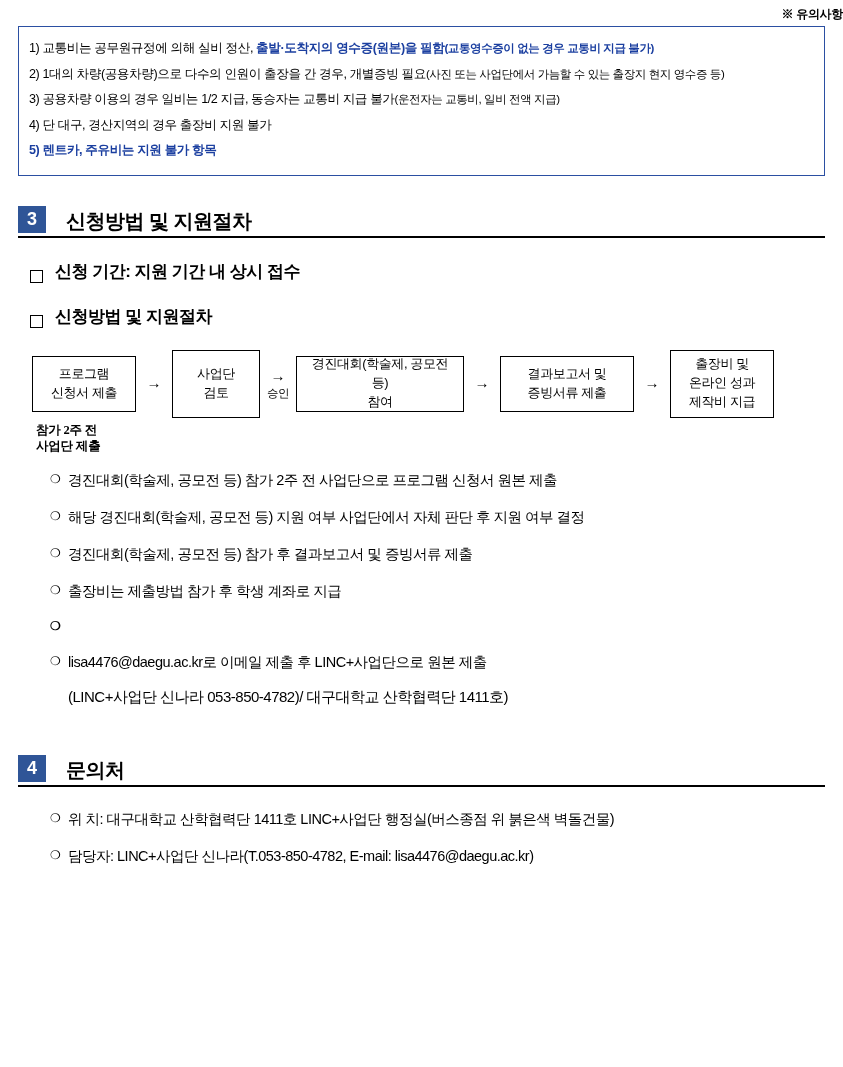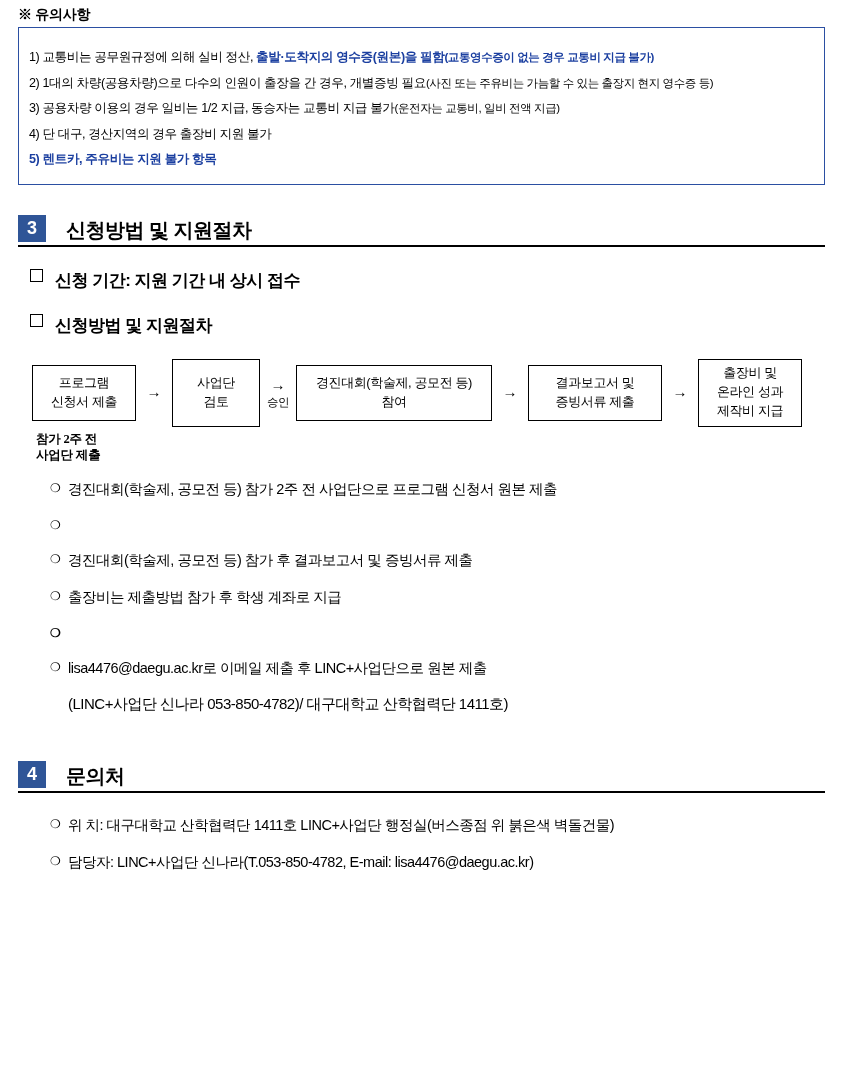--- a/index.html
+++ b/index.html
@@ -16,29 +16,30 @@
   }
   .page {
     position: relative;
     width: 843px;
     padding: 0;
     box-sizing: border-box;
   }
 
   
   .notice-head {
-    font-size: 14px;
+    font-size: 12px;
     font-weight: bold;
     margin: 6px 0 3px 18px;
     letter-spacing: -0.3px;
+    text-align: right;
   }
   .notice-box {
     margin: 0 18px 0 18px;
     border: 1px solid #2b4fa2;
-    padding: 20px 10px 10px 10px;
+    padding: 12px 10px 10px 10px;
     box-sizing: border-box;
   }
   .notice-line {
     font-size: 12.6px;
     line-height: 1.55;
     margin: 0 0 6px 0;
     letter-spacing: -0.4px;
     white-space: nowrap;
   }
   .notice-line:last-child { margin-bottom: 4px; }
@@ -81,21 +82,21 @@
     font-size: 20px;
     font-weight: bold;
     letter-spacing: -0.5px;
     line-height: 1;
     padding-bottom: 2px;
   }
 
   
   .sub-head {
     display: flex;
-    align-items: flex-start;
+    align-items: flex-end;
     margin: 22px 0 0 12px;
     font-size: 17px;
     font-weight: bold;
     letter-spacing: -0.5px;
   }
   .sub-head .box-marker {
     width: 11px;
     height: 11px;
     border: 1.6px solid #000;
     margin-right: 12px;
@@ -115,21 +116,21 @@
     line-height: 1.45;
     letter-spacing: -0.4px;
     padding: 10px 8px;
     box-sizing: border-box;
     display: flex;
     flex-direction: column;
     justify-content: center;
   }
   .fb1 { width: 104px; height: 56px; }
   .fb2 { width: 88px;  height: 68px; }
-  .fb3 { width: 196px; height: 56px; }
+  .fb3 { width: 168px; height: 56px; }
   .fb4 { width: 134px; height: 56px; }
   .fb5 { width: 104px; height: 68px; }
   .arrow {
     width: 36px;
     text-align: center;
     font-size: 15px;
     line-height: 1.1;
     position: relative;
   }
   .arrow .alabel {
@@ -178,21 +179,21 @@
 
   <div class="notice-head">※ 유의사항</div>
 
   <div class="notice-box">
 
     <div class="notice-line">
       <span class="num">1)</span><span>교통비는 공무원규정에 의해 실비 정산, </span><span class="blue-b">출발·도착지의 영수증(원본)을 필함</span><span class="blue-small">(교통영수증이 없는 경우 교통비 지급 불가)</span>
     </div>
 
     <div class="notice-line">
-      <span class="num">2)</span><span>1대의 차량(공용차량)으로 다수의 인원이 출장을 간 경우, 개별증빙 필요</span><span class="small">(사진 또는 주유비는 가늠할 수 있는 출장지 현지 영수증 등)</span>
+      <span class="num">2)</span><span>1대의 차량(공용차량)으로 다수의 인원이 출장을 간 경우, 개별증빙 필요</span><span class="small">(사진 또는 사업단에서 가늠할 수 있는 출장지 현지 영수증 등)</span>
     </div>
 
 
     <div class="notice-line">
       <span class="num">3)</span><span>공용차량 이용의 경우 일비는 1/2 지급, 동승자는 교통비 지급 불가</span><span class="small">(운전자는 교통비, 일비 전액 지급)</span>
     </div>
 
     <div class="notice-line">
       <span class="num">4)</span><span>단 대구, 경산지역의 경우 출장비 지원 불가</span>
     </div>
@@ -257,20 +258,21 @@
       <div>참가 2주 전</div>
       <div>사업단 제출</div>
     </div>
 
     <div class="bul">
       <span class="mark">❍</span>
       <span>경진대회(학술제, 공모전 등) 참가 2주 전 사업단으로 프로그램 신청서 원본 제출</span>
     </div>
     <div class="bul">
       <span class="mark">❍</span>
+      <span>해당 경진대회(학술제, 공모전 등) 지원 여부 사업단에서 자체 판단 후 지원 여부 결정</span>
     </div>
     <div class="bul">
       <span class="mark">❍</span>
       <span>경진대회(학술제, 공모전 등) 참가 후 결과보고서 및 증빙서류 제출</span>
     </div>
     <div class="bul">
       <span class="mark">❍</span>
       <span>출장비는 제출방법 참가 후 학생 계좌로 지급</span>
     </div>
     <div class="bul bold">

